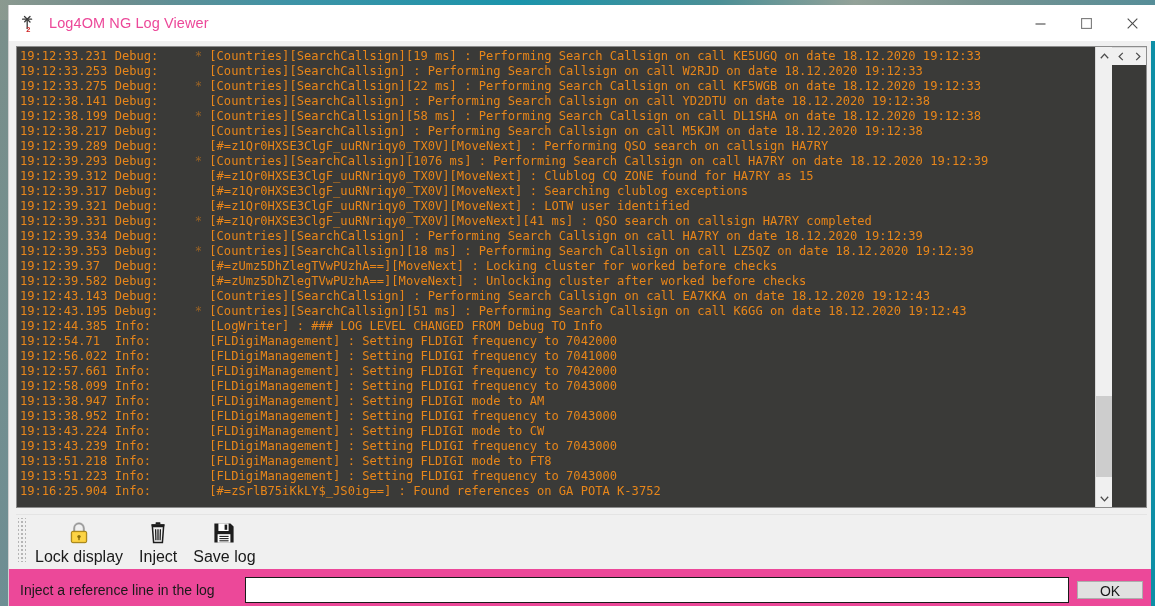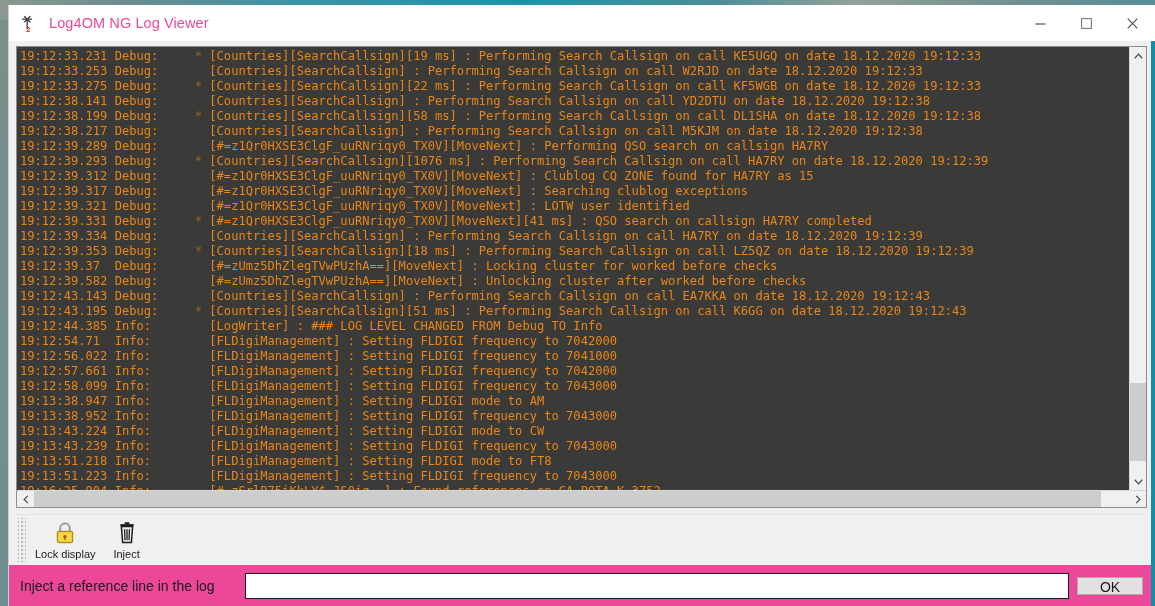--- a/index.html
+++ b/index.html
@@ -67,21 +67,21 @@
     padding: 0;
     border-right: 4px solid #0e8fa6;
     position: relative;
   }
   
   #log-panel {
     margin: 5px 4px 0 7px;
     flex: 0 0 462px;
     border: 1px solid #8c8c8c;
     background: #3a3a38;
-    display: flex; flex-direction: column;
+    display: flex; 
     overflow: hidden;
     position: relative;
   }
   #log-body {
     flex: 1 1 auto;
     display: flex;
     overflow: hidden;
     background: #3a3a38;
   }
   #log-lines {
@@ -149,21 +149,21 @@
   .tb-btn {
     display: flex; flex-direction: column; align-items: center;
     justify-content: flex-start;
     padding: 4px 6px 2px 6px;
     margin-left: 2px;
     background: transparent; border: 1px solid transparent;
     cursor: default; min-width: 44px;
   }
   .tb-icon { height: 26px; display: flex; align-items: center; justify-content: center; }
   .tb-label {
-    font-size: 11px; color: #1a1a1a; margin-top: 2px; white-space: nowrap;
+    font-size: 16px; color: #1a1a1a; margin-top: 2px; white-space: nowrap;
   }
   
   #bottombar {
     margin-top: auto;
     flex: 0 0 41px;
     background: #ec4899;
     display: flex; align-items: center;
     padding: 0 8px 0 11px;
     gap: 8px;
     justify-content: center;
@@ -291,20 +291,34 @@
             <rect x="8.6" y="1.2" width="4.8" height="2.0" rx="0.5" fill="#1d1d1d"></rect>
             <path d="M5.4 5.6 L6.6 21.6 h8.8 L16.6 5.6 Z" fill="none" stroke="#1d1d1d" stroke-width="1.5"></path>
             <line x1="8.6" y1="8.2" x2="8.9" y2="19.2" stroke="#1d1d1d" stroke-width="1.3"></line>
             <line x1="11.0" y1="8.2" x2="11.0" y2="19.2" stroke="#1d1d1d" stroke-width="1.3"></line>
             <line x1="13.4" y1="8.2" x2="13.1" y2="19.2" stroke="#1d1d1d" stroke-width="1.3"></line>
           </svg>
         </span>
         <span class="tb-label">Inject</span>
       </button>
 
+      <button class="tb-btn">
+        <span class="tb-icon">
+          <svg width="24" height="24" viewBox="0 0 24 24">
+            <path d="M2.4 2.4 H18.4 L21.6 5.6 V21.6 H2.4 Z" fill="#1d1d1d"></path>
+            <rect x="6.4" y="2.4" width="10.2" height="7.6" fill="#ffffff"></rect>
+            <rect x="12.6" y="3.6" width="2.6" height="5.2" fill="#1d1d1d"></rect>
+            <rect x="5.6" y="13.2" width="12.8" height="8.4" fill="#ffffff"></rect>
+            <line x1="7.4" y1="15.4" x2="16.6" y2="15.4" stroke="#1d1d1d" stroke-width="1.1"></line>
+            <line x1="7.4" y1="17.6" x2="16.6" y2="17.6" stroke="#1d1d1d" stroke-width="1.1"></line>
+            <line x1="7.4" y1="19.8" x2="16.6" y2="19.8" stroke="#1d1d1d" stroke-width="1.1"></line>
+          </svg>
+        </span>
+        <span class="tb-label">Save log</span>
+      </button>
     </div>
 
     <div id="bottombar">
       <span id="inject-label">Inject a reference line in the log</span>
       <input id="inject-input" type="text" placeholder="" style="">
       <button id="ok-button">OK</button>
     </div>
 
   </div>
 </div>

